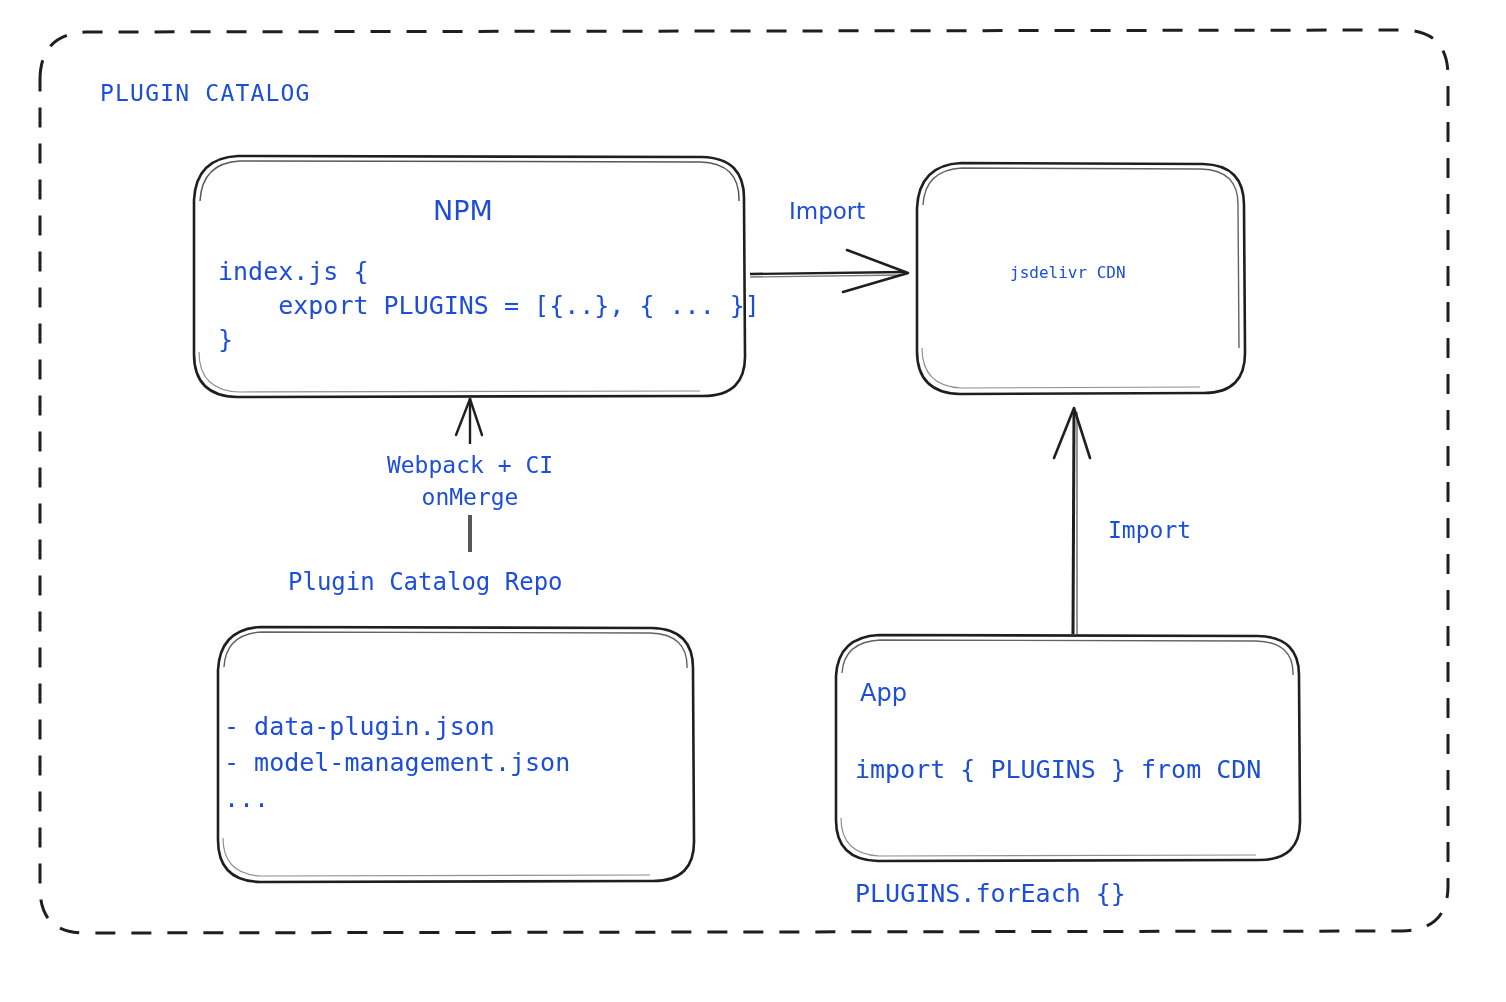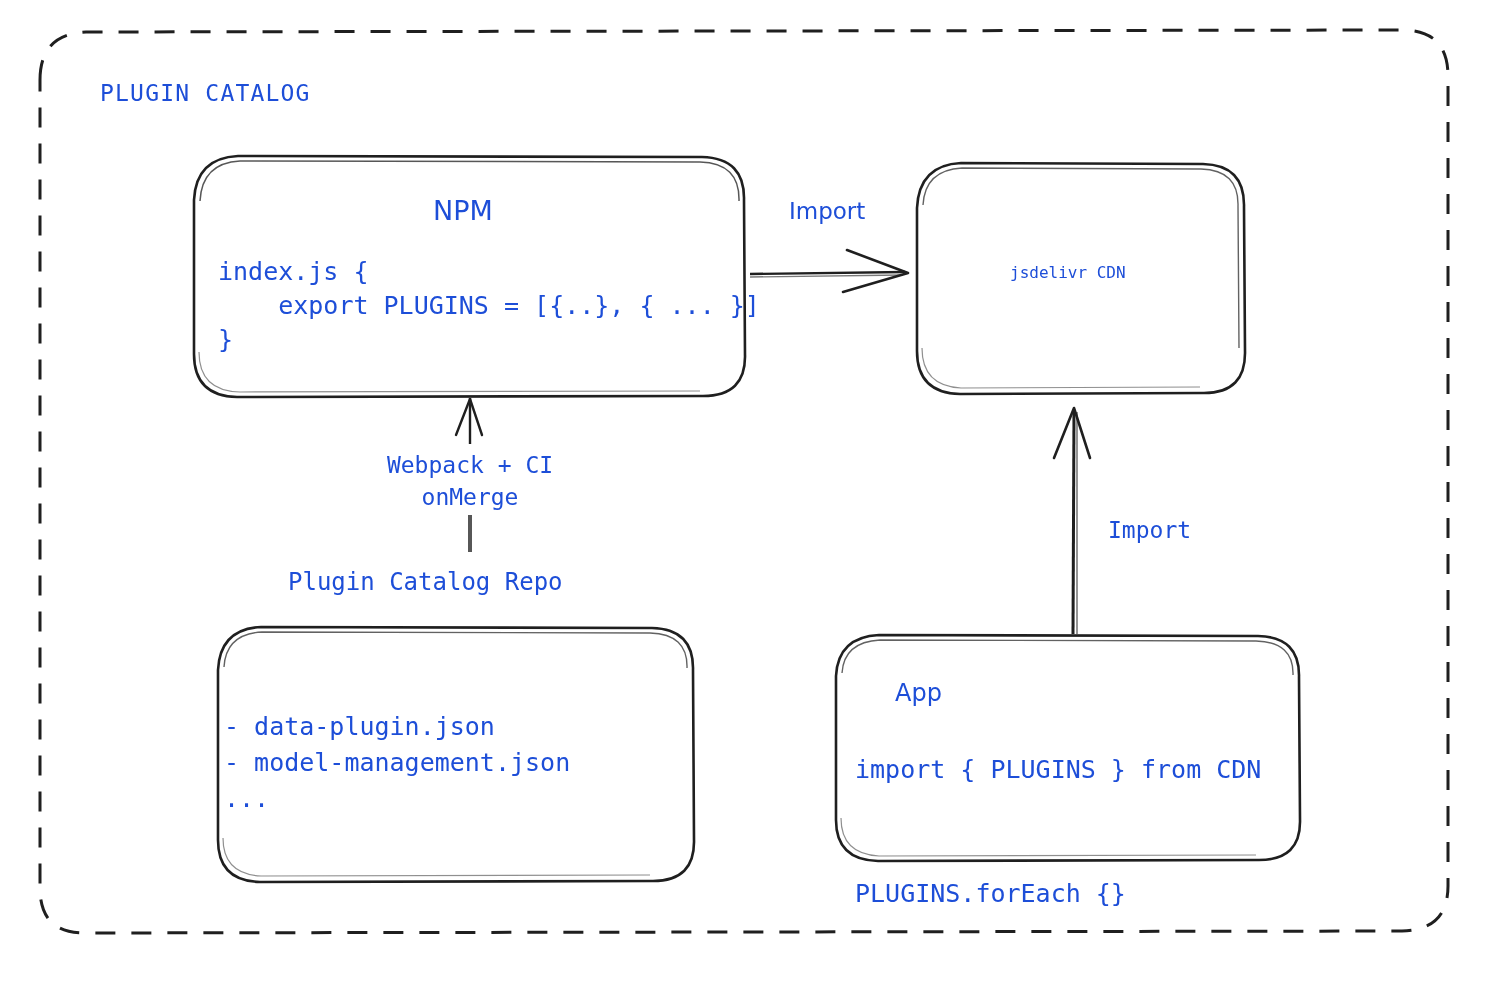--- a/index.html
+++ b/index.html
@@ -101,21 +101,20 @@
     top: 709px;
     font-size: 25px;
     line-height: 36px;
   }
 
   
   #app-title {
     left: 860px;
     top: 681px;
     font-size: 24px;
-    margin-left: 35px;
   }
   #app-code {
     left: 855px;
     top: 739px;
     font-size: 25px;
     line-height: 62px;
   }
 
   
   #import-label {

